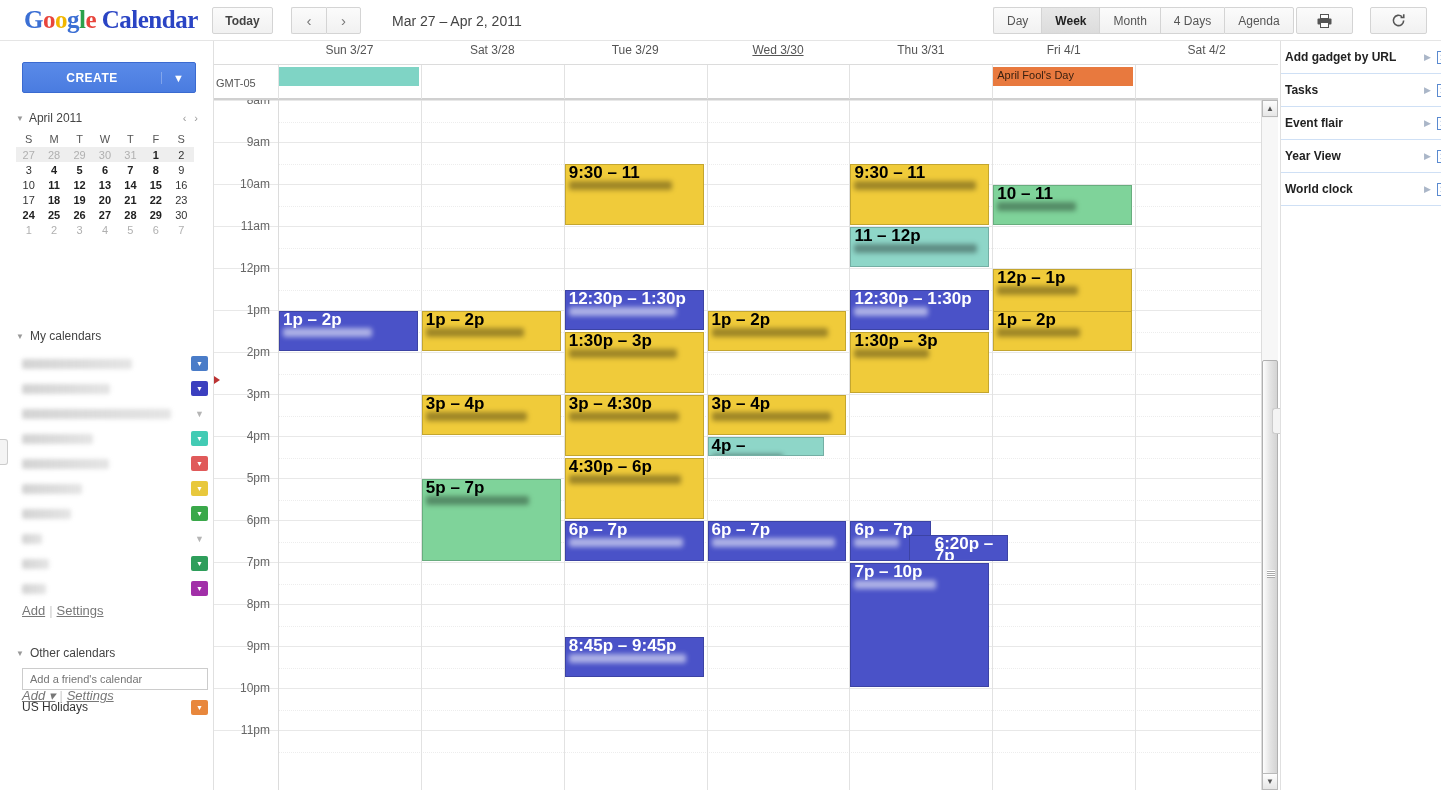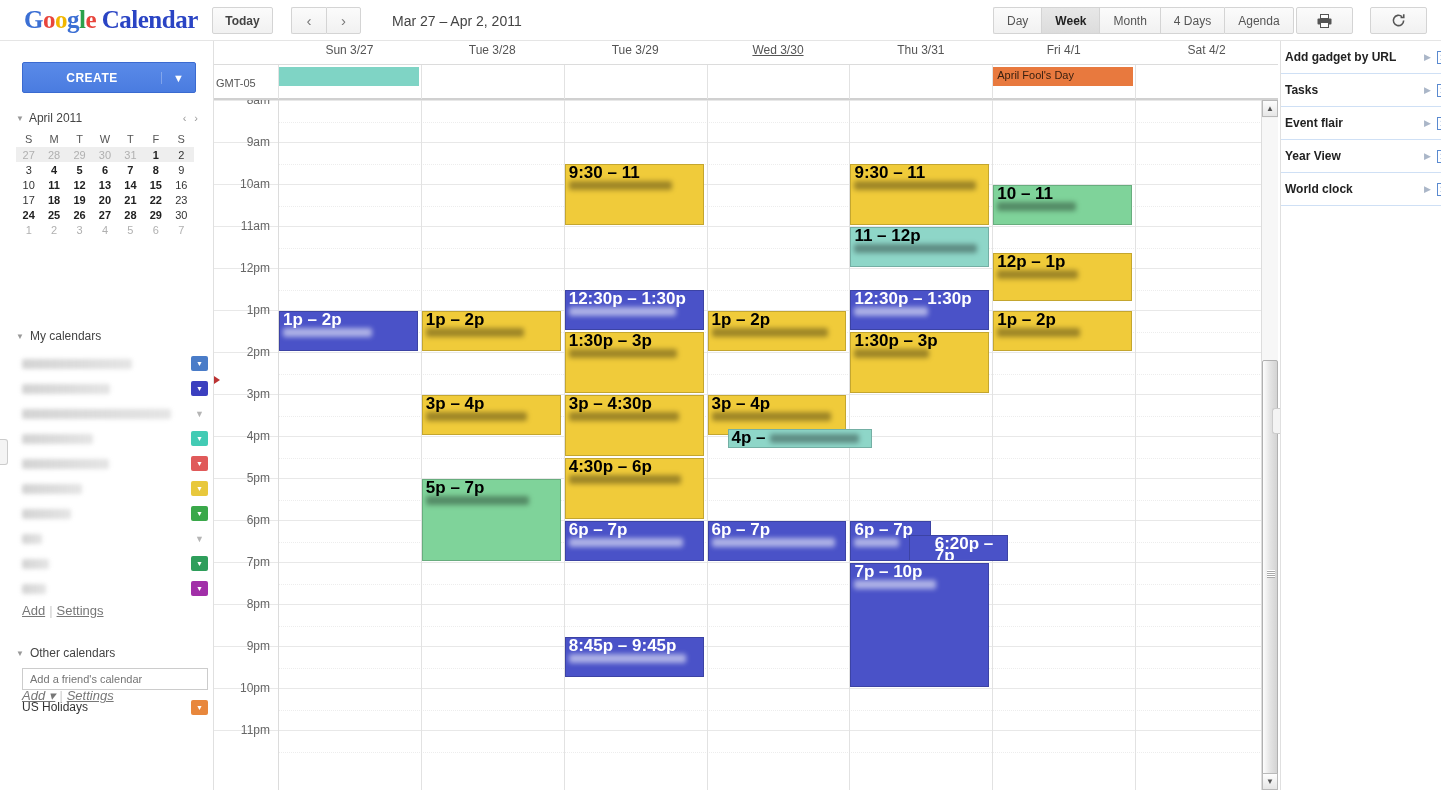--- a/index.html
+++ b/index.html
@@ -452,21 +452,21 @@
     <div class="addset othercal-links">
       <a>Add ▾</a><span class="sep">|</span><a>Settings</a>
     </div>
 
     <div class="left-handle"></div>
   </div>
 
   <div class="gridwrap">
     <div class="dayhead" id="dayhead">
         <div class="dh" style="left: 64px; width: 142.857px;">Sun 3/27</div>
-        <div class="dh" style="left: 206.857px; width: 142.857px;">Tue 3/28</div>
+        <div class="dh" style="left: 206.857px; width: 142.857px;">Sat 3/28</div>
         <div class="dh" style="left: 349.714px; width: 142.857px;">Tue 3/29</div>
         <div class="dh" style="left: 492.571px; width: 142.857px; text-decoration: underline;">Wed 3/30</div>
         <div class="dh" style="left: 635.429px; width: 142.857px;">Thu 3/31</div>
         <div class="dh" style="left: 778.286px; width: 142.857px;">Fri 4/1</div>
         <div class="dh" style="left: 921.143px; width: 142.857px;">Sat 4/2</div>
       </div>
 
     <div class="allday" id="allday">
         <div class="cellline" style="left: 64px;"></div>
         <div class="cellline" style="left: 206.857px;"></div>
@@ -598,21 +598,21 @@
           <span class="blurtitle" style="width: 90%;"></span>
         </div>
         <div class="ev" style="left: 493.571px; width: 138.857px; top: 211px; height: 40px; background: rgb(240, 203, 58); z-index: 10;">
           <span class="t">1p – 2p</span>
           <span class="blurtitle" style="width: 89%;"></span>
         </div>
         <div class="ev" style="left: 493.571px; width: 138.857px; top: 295px; height: 40px; background: rgb(240, 203, 58); z-index: 10;">
           <span class="t">3p – 4p</span>
           <span class="blurtitle" style="width: 91%;"></span>
         </div>
-        <div class="ev" style="left: 493.571px; width: 144px; top: 329px; height: 19px; background: rgb(142, 214, 200); z-index: 10; margin-left: 20px;"><span class="t" style="display: inline; margin-right: 4px;">4p –</span><span class="blurtitle" style="display: inline-block; width: 66%; vertical-align: middle;"></span></div>
+        <div class="ev" style="left: 493.571px; width: 116px; top: 337px; height: 19px; background: rgb(142, 214, 200); z-index: 10;"><span class="t" style="display: inline; margin-right: 4px;">4p –</span><span class="blurtitle" style="display: inline-block; width: 66%; vertical-align: middle;"></span></div>
         <div class="ev dark" style="left: 493.571px; width: 138.857px; top: 421px; height: 40px; background: rgb(74, 82, 200); z-index: 10;">
           <span class="t">6p – 7p</span>
           <span class="blurtitle" style="width: 94%;"></span>
         </div>
         <div class="ev" style="left: 636.429px; width: 138.857px; top: 64px; height: 61px; background: rgb(240, 203, 58); z-index: 10;">
           <span class="t">9:30 – 11</span>
           <span class="blurtitle" style="width: 93%;"></span>
         </div>
         <div class="ev" style="left: 636.429px; width: 138.857px; top: 127px; height: 40px; background: rgb(142, 214, 200); z-index: 10;">
           <span class="t">11 – 12p</span>
@@ -635,21 +635,21 @@
           <span class="blurtitle" style="width: 61%;"></span>
         </div>
         <div class="ev dark" style="left: 636.429px; width: 138.857px; top: 463px; height: 124px; background: rgb(74, 82, 200); z-index: 10;">
           <span class="t">7p – 10p</span>
           <span class="blurtitle" style="width: 62%;"></span>
         </div>
         <div class="ev" style="left: 779.286px; width: 138.857px; top: 85px; height: 40px; background: rgb(127, 211, 154); z-index: 10;">
           <span class="t">10 – 11</span>
           <span class="blurtitle" style="width: 60%;"></span>
         </div>
-        <div class="ev" style="left: 779.286px; width: 138.857px; top: 153px; height: 48px; background: rgb(240, 203, 58); z-index: 10;">
+        <div class="ev" style="left: 779.286px; width: 138.857px; top: 169px; height: 48px; background: rgb(240, 203, 58); z-index: 10;">
           <span class="t">12p – 1p</span>
           <span class="blurtitle" style="width: 62%;"></span>
         </div>
         <div class="ev" style="left: 779.286px; width: 138.857px; top: 211px; height: 40px; background: rgb(240, 203, 58); z-index: 10;">
           <span class="t">1p – 2p</span>
           <span class="blurtitle" style="width: 63%;"></span>
         </div>
       </div>
   </div>
 

